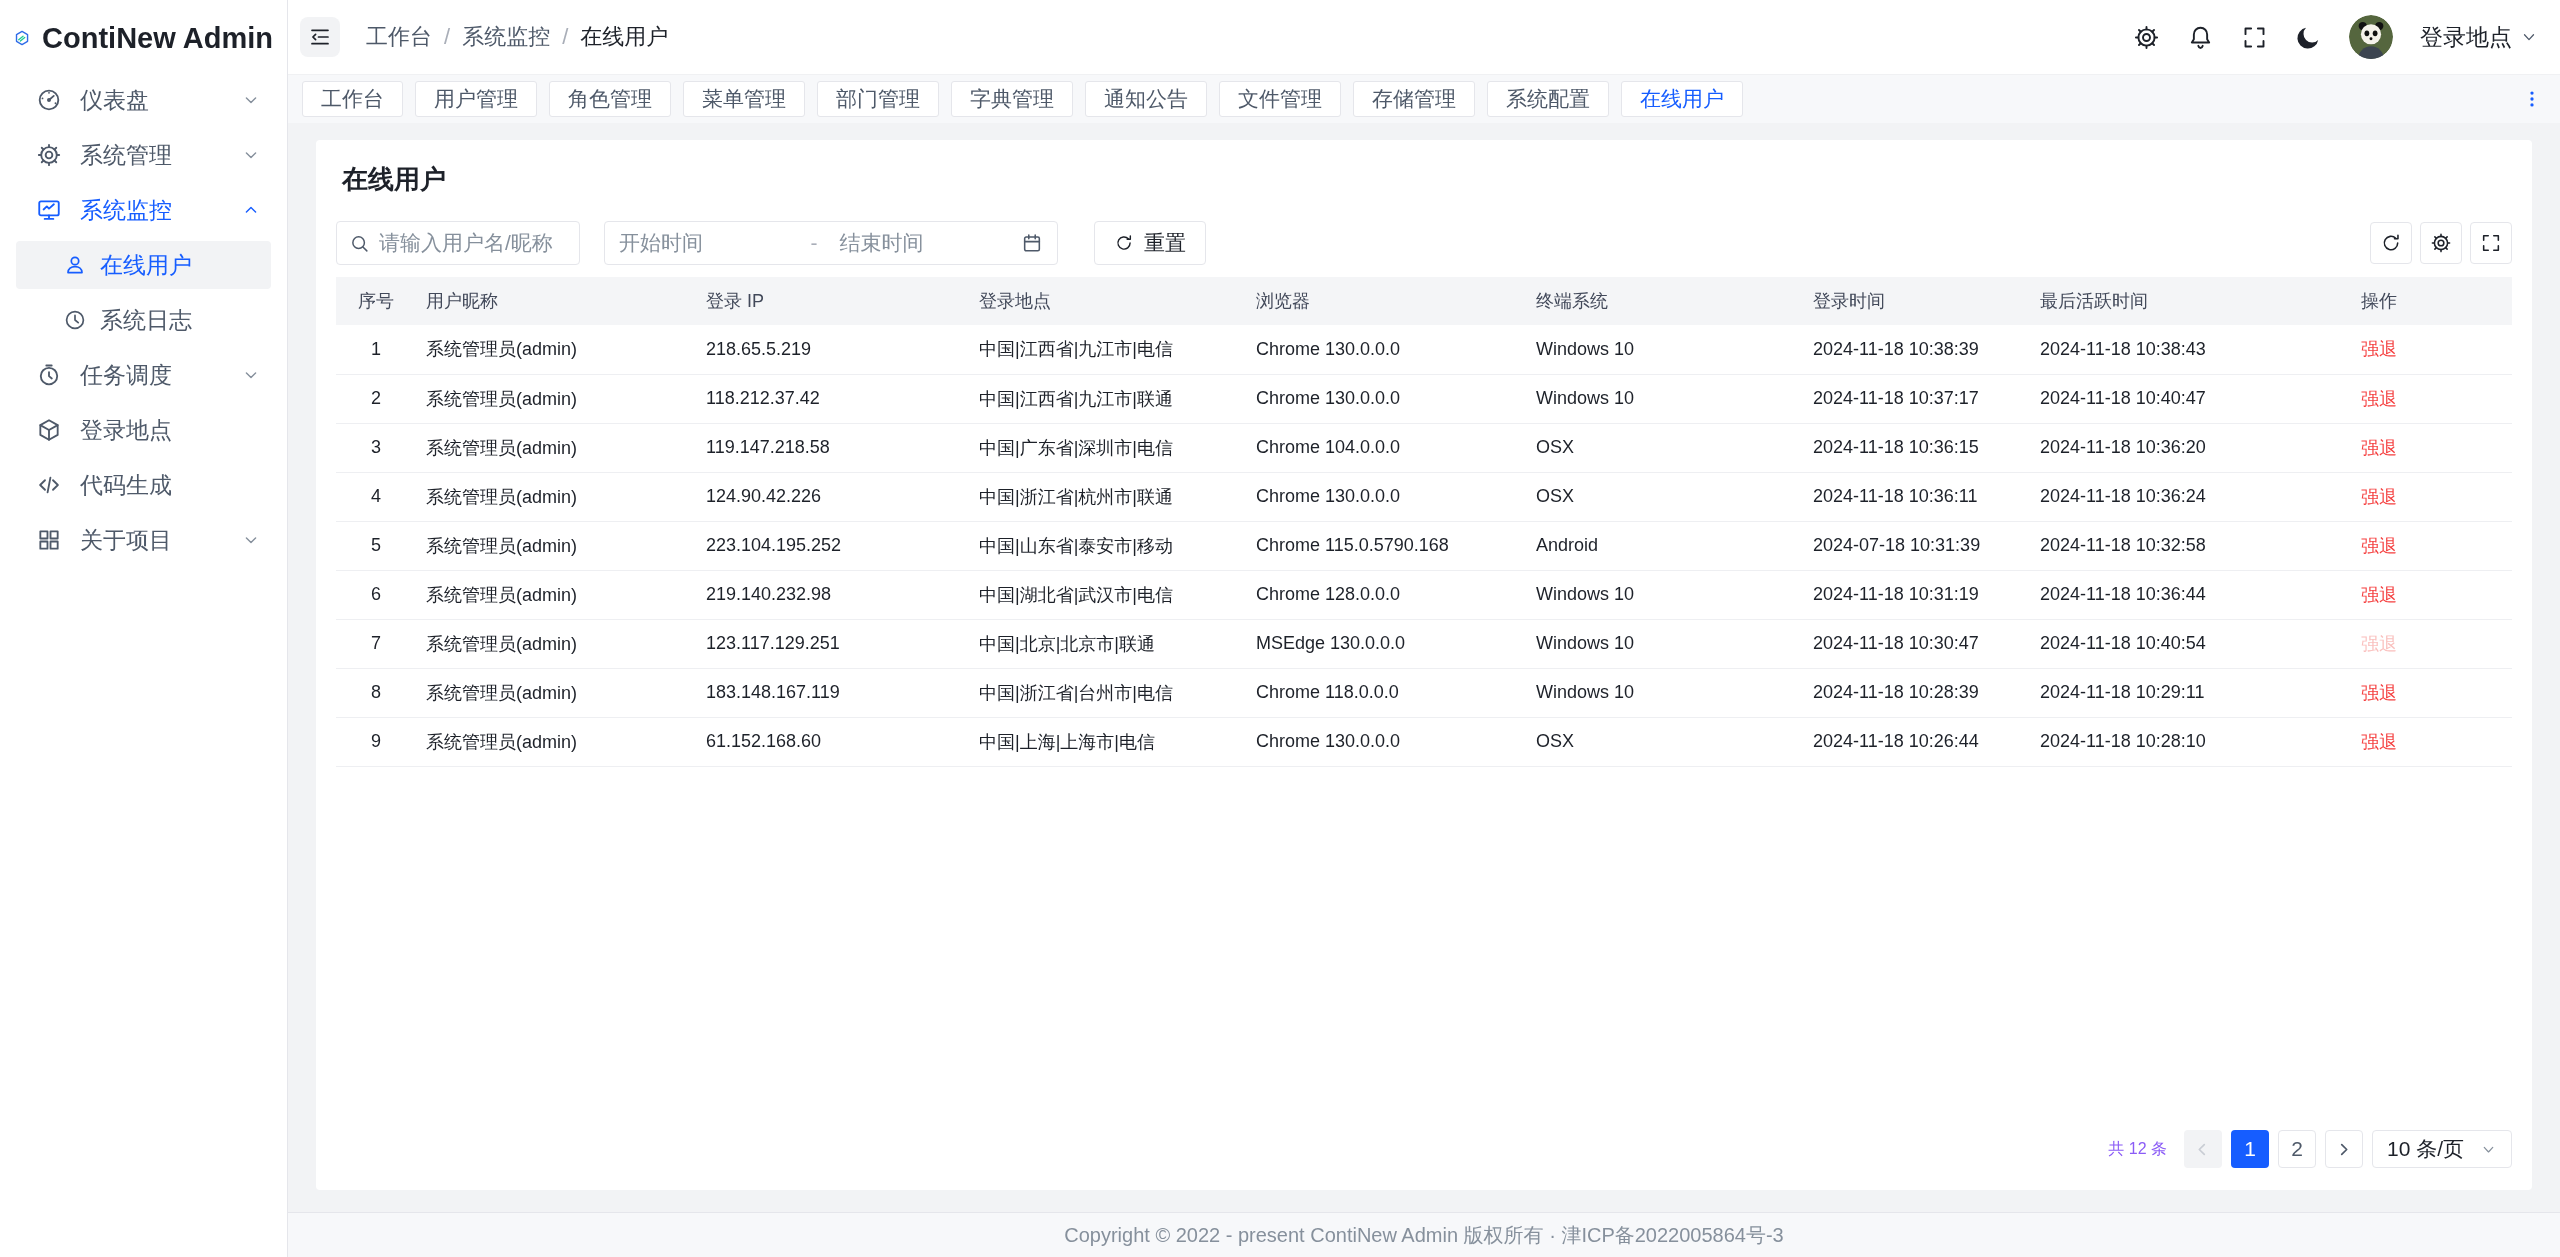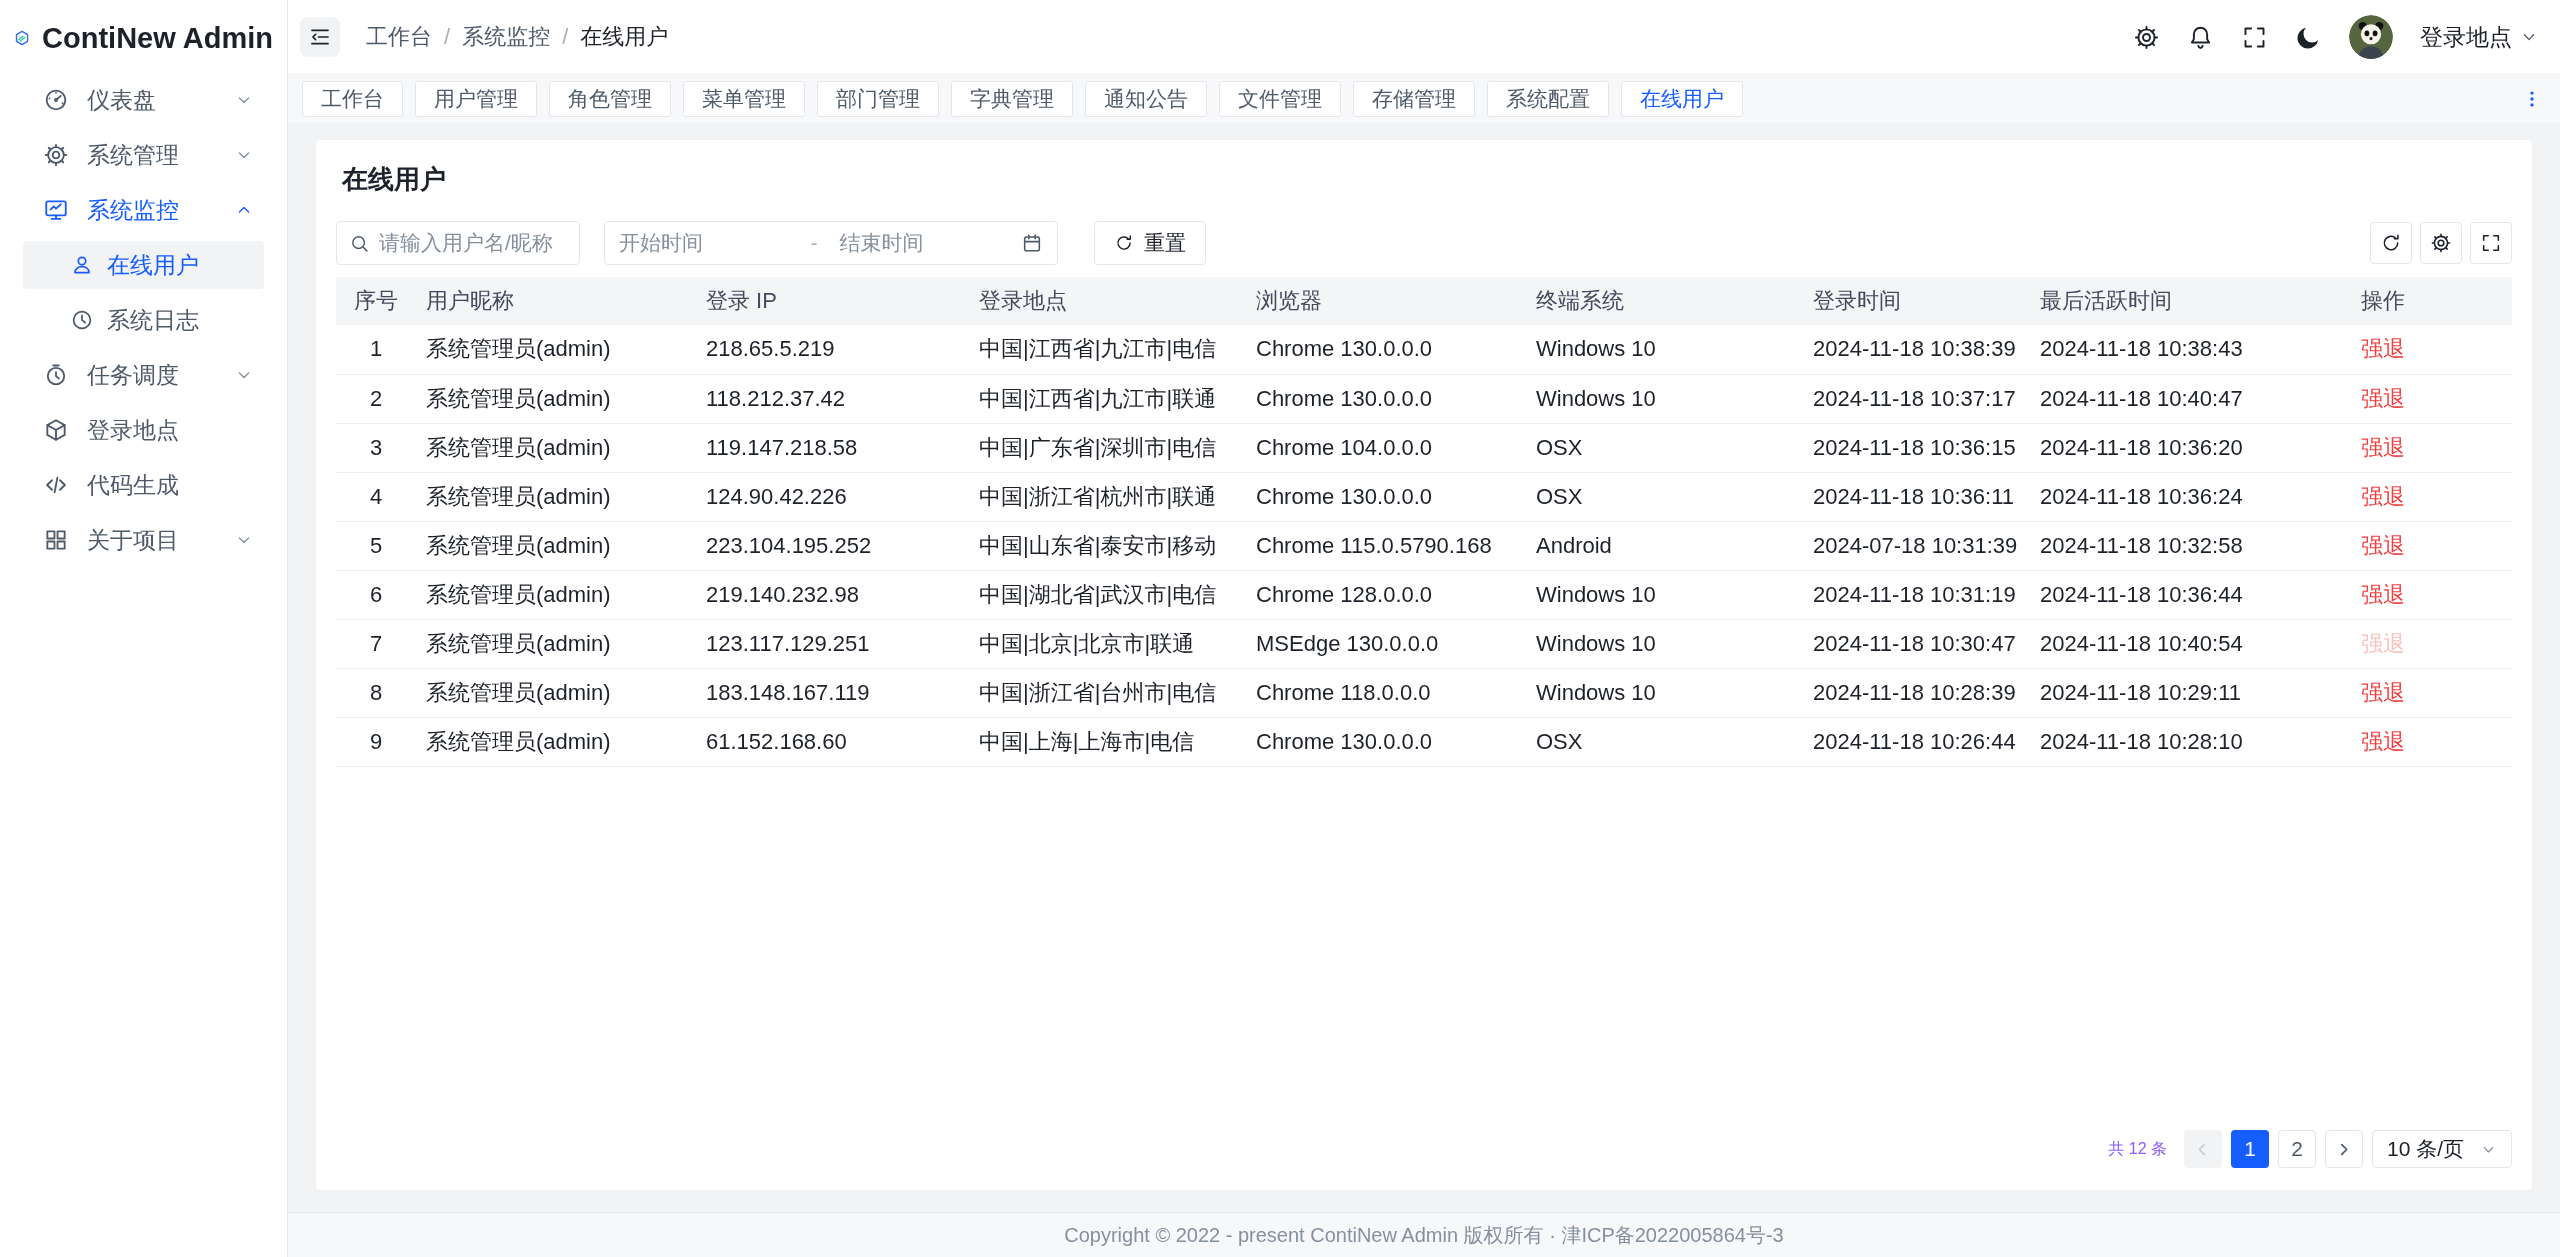--- a/index.html
+++ b/index.html
@@ -4,21 +4,21 @@
 <style>
   * { margin:0; padding:0; box-sizing:border-box; }
   html,body { width:2560px; height:1257px; overflow:hidden;
     font-family:"Liberation Sans","DejaVu Sans",sans-serif; color:#1d2129; background:#f2f3f5; }
   .app { display:flex; width:2560px; height:1257px; }
 
   
   .sidebar { width:288px; background:#fff; border-right:1px solid #e5e6eb; flex-shrink:0; display:flex; flex-direction:column; }
   .logo-row { height:76px; display:flex; align-items:center; padding:0 14px; gap:12px; }
   .logo-text { font-size:29px; font-weight:700; color:#1d2129; white-space:nowrap; }
-  .menu { padding:0 23px; }
+  .menu { padding:0 16px; }
   .menu-item { height:48px; margin-bottom:7px; border-radius:4px; display:flex; align-items:center;
     padding:0 10px 0 20px; color:#4e5969; font-size:23px; cursor:pointer; }
   .menu-item .mi-icon { width:26px; height:26px; margin-right:18px; flex-shrink:0; }
   .menu-item .chev { margin-left:auto; width:20px; height:20px; color:#86909c; }
   .menu-item.blue { color:#165DFF; }
   .menu-item.blue .chev { color:#165DFF; }
   .menu-item.sub { padding-left:47px; }
   .menu-item.sub .mi-icon { width:24px; height:24px; margin-right:13px; }
   .menu-item.selected { background:#f2f3f5; color:#165DFF; }
   svg.ic { display:block; width:100%; height:100%; fill:none; stroke:currentColor; stroke-width:1.7; stroke-linecap:round; stroke-linejoin:round; }
@@ -62,21 +62,21 @@
   .date-box .ph2 { flex:1; margin-left:12px; }
   .date-box .cic { width:22px; height:22px; color:#4e5969; flex-shrink:0; }
   .reset-btn { height:44px; padding:0 19px; border:1px solid #e5e6eb; border-radius:4px; background:#fff;
     font-size:21px; color:#1d2129; display:flex; align-items:center; gap:10px; cursor:pointer; font-family:inherit;margin-left:12px; }
   .reset-btn .ric { width:20px; height:20px; }
   .toolbar-right { margin-left:auto; display:flex; gap:8px; }
   .icon-btn { width:42px; height:42px; border:1px solid #e5e6eb; border-radius:4px; background:#fff;
     display:flex; align-items:center; justify-content:center; cursor:pointer; }
   .icon-btn .bic { width:22px; height:22px; color:#1d2129; }
 
-  table { width:100%; border-collapse:collapse; table-layout:fixed; font-size:22px; }
+  table { width:100%; border-collapse:collapse; table-layout:fixed; font-size:18px; }
   thead th { background:#f4f5f7; height:48px; font-weight:500; color:#42495a; text-align:left; padding:0 10px; }
   thead th:first-child { text-align:center; padding:0; }
   tbody td { height:49px; border-bottom:1px solid #eeeff2; color:#1d2129; padding:0 10px;
     white-space:nowrap; overflow:hidden; text-overflow:ellipsis; }
   tbody td:first-child { text-align:center; padding:0; }
   th:nth-child(1),td:nth-child(1){ width:80px; }
   th:nth-child(2),td:nth-child(2){ width:280px; }
   th:nth-child(3),td:nth-child(3){ width:273px; }
   th:nth-child(4),td:nth-child(4){ width:277px; }
   th:nth-child(5),td:nth-child(5){ width:280px; }

